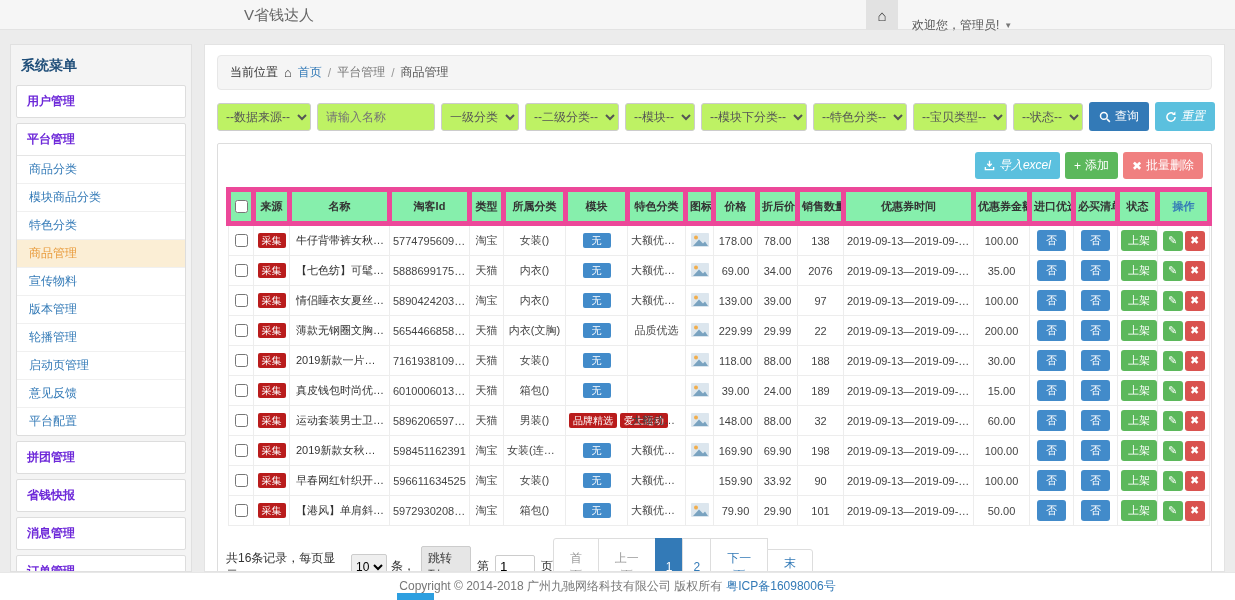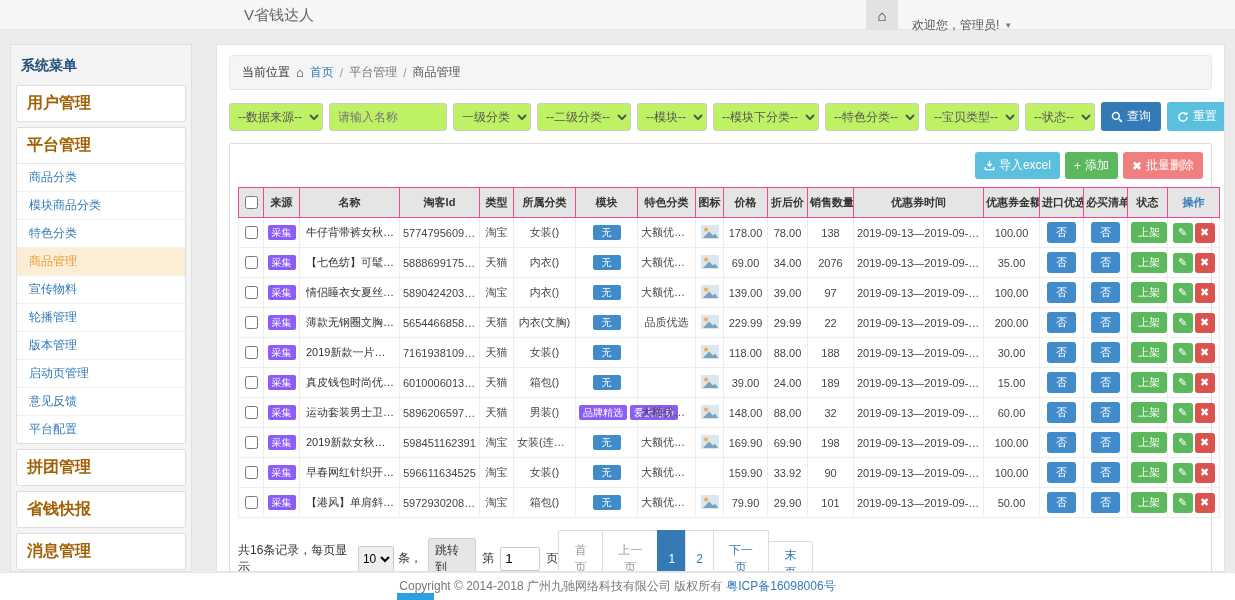--- a/index.html
+++ b/index.html
@@ -10,25 +10,25 @@
     font-family:"Liberation Sans","DejaVu Sans",sans-serif; font-size:12px;
   }
   
   .topbar { height:30px; background:#f6f6f6; border-bottom:1px solid #e3e3e3; position:relative; }
   .brand { position:absolute; left:244px; top:0; line-height:30px; font-size:15px; color:#666; }
   .topbar-right { position:absolute; left:866px; top:0; height:30px; display:flex; align-items:stretch; }
   .home-box { width:32px; background:#e2e2e2; display:flex; align-items:center; justify-content:center; font-size:15px; color:#333; cursor:pointer; }
   .welcome { display:flex; align-items:center; gap:5px; padding:0 14px; color:#555; cursor:pointer;margin-top:20px; }
   .caret-txt { font-size:8px; color:#777; }
   
-  .layout { display:flex; gap:24px; padding:14px 10px 0 10px; align-items:flex-end; }
+  .layout { display:flex; gap:12px; padding:14px 10px 0 10px; align-items:flex-end; }
   .sidebar { width:182px; min-width:182px; height:528px; overflow:hidden; background:#f4f4f4; border:1px solid #e0e0e0; }
   .sidebar-title { padding:12px 10px 10px 10px; font-size:14px; font-weight:bold; color:#1f4e79; }
   .side-panel { background:#fff; border:1px solid #ddd; border-radius:2px; margin:0 5px 5px 5px; }
-  .group-header { padding:7px 10px; font-weight:bold; font-size:16px; color:#a16207; cursor:pointer; min-height:27px; }
+  .group-header { padding:7px 10px; font-weight:bold; font-size:12px; color:#6d28d9; cursor:pointer; min-height:27px; }
   .submenu { border-top:1px solid #e5e5e5; }
   .submenu-item { padding:5px 10px 5px 12px; color:#337ab7; font-size:12px; border-bottom:1px solid #f0f0f0; cursor:pointer; }
   .submenu-item:last-child { border-bottom:none; }
   .submenu-item.active { background:#fbeed5; color:#e89b3c; }
   
   .main { flex:1; height:528px; overflow:hidden; background:#fff; border:1px solid #e3e3e3; padding:10px 12px; position:relative; }
   .breadcrumb { background:#f5f5f5; border:1px solid #e7e7e7; border-radius:4px; padding:8px 12px; display:flex; align-items:center; gap:6px; margin-bottom:12px; color:#333; }
   .crumb-home-glyph { color:#333; font-size:13px; }
   .crumb-link { color:#337ab7; cursor:pointer; text-decoration:none; }
   .crumb-sep { color:#999; }
@@ -36,36 +36,36 @@
   .crumb-current { color:#555; }
   
   .filter-row { display:flex; align-items:center; gap:6px; margin-bottom:12px; }
   .filter-select, .filter-input {
     height:28px; border:1px solid #ccc; border-radius:3px; background:#bef264;
     color:#555; font-size:12px; padding:2px 4px; font-family:inherit;
   }
   .filter-input { width:118px; padding:0 8px; }
   .btn { display:inline-flex; align-items:center; gap:4px; border:none; border-radius:3px; color:#fff; font-size:12px; cursor:pointer; font-family:inherit; white-space:nowrap; }
   .btn-primary { background:#337ab7; }
-  .btn-info { background:#5bc0de; }
+  .btn-info { background:#5bc0de;font-style:italic; }
   .btn-success { background:#5cb85c; }
   .btn-pink { background:#f08080; }
   .btn-sm { padding:6px 10px; }
   .btn-xs { padding:5px 9px; }
   
   .table-panel { border:1px solid #ddd; border-radius:2px; padding:8px; }
   .toolbar { display:flex; justify-content:flex-end; gap:5px; margin-bottom:8px; }
   table { width:100%; border-collapse:collapse; table-layout:fixed; }
-  th { border:1px solid #ec4899; padding:7px 2px; font-size:11px; font-weight:bold; text-align:center; white-space:nowrap; overflow:hidden; background:#e5e5e5; }
+  th { border:5px solid #ec4899; padding:7px 2px; font-size:11px; font-weight:bold; text-align:center; white-space:nowrap; overflow:hidden; background:#86efac; }
   th.th-ops { color:#337ab7; }
   td { border:1px solid #ededed; padding:4px 3px; font-size:11px; text-align:center; color:#444; white-space:nowrap; overflow:hidden; text-overflow:ellipsis; height:26px; }
   td.td-name { text-align:left; padding-left:6px; color:#333; }
   td.td-module { overflow:visible; }
   input[type="checkbox"] { margin:0; vertical-align:middle; }
-  .badge-orange { background:#8b5cf6; color:#fff; padding:2px 4px; border-radius:2px; font-size:10px; }
+  .badge-orange { background:#b91c1c; color:#fff; padding:2px 4px; border-radius:2px; font-size:10px; }
   .badge-blue { background:#428bca; color:#fff; padding:2px 9px; border-radius:2px; font-size:10px; }
   .btn-cell-blue { background:#428bca; color:#fff; border:none; border-radius:3px; padding:3px 9px; font-size:11px; cursor:pointer; font-family:inherit; }
   .btn-cell-green { background:#5cb85c; color:#fff; border:none; border-radius:3px; padding:3px 7px; font-size:11px; cursor:pointer; font-family:inherit; }
   .op-btn { width:20px; height:20px; border:none; border-radius:3px; color:#fff; font-size:11px; cursor:pointer; display:inline-flex; align-items:center; justify-content:center; margin:0 1px; font-family:inherit; }
   .op-edit { background:#5cb85c; }
   .op-del { background:#d9534f; }
   .thumb { display:inline-block; line-height:0; }
   
   .table-footer { display:flex; align-items:center; margin-top:12px; color:#333; }
   .records { display:flex; align-items:center; gap:4px; }
@@ -109,22 +109,22 @@
           <div class="group-header">用户管理</div>
         </div>
         <div class="side-panel">
           <div class="group-header">平台管理</div>
           <div class="submenu">
             <div class="submenu-item">商品分类</div>
             <div class="submenu-item">模块商品分类</div>
             <div class="submenu-item">特色分类</div>
             <div class="submenu-item active">商品管理</div>
             <div class="submenu-item">宣传物料</div>
+            <div class="submenu-item">版本管理</div>
             <div class="submenu-item">轮播管理</div>
-            <div class="submenu-item">版本管理</div>
             <div class="submenu-item">启动页管理</div>
             <div class="submenu-item">意见反馈</div>
             <div class="submenu-item">平台配置</div>
           </div>
         </div>
         <div class="side-panel">
           <div class="group-header">拼团管理</div>
         </div>
         <div class="side-panel">
           <div class="group-header">省钱快报</div>

